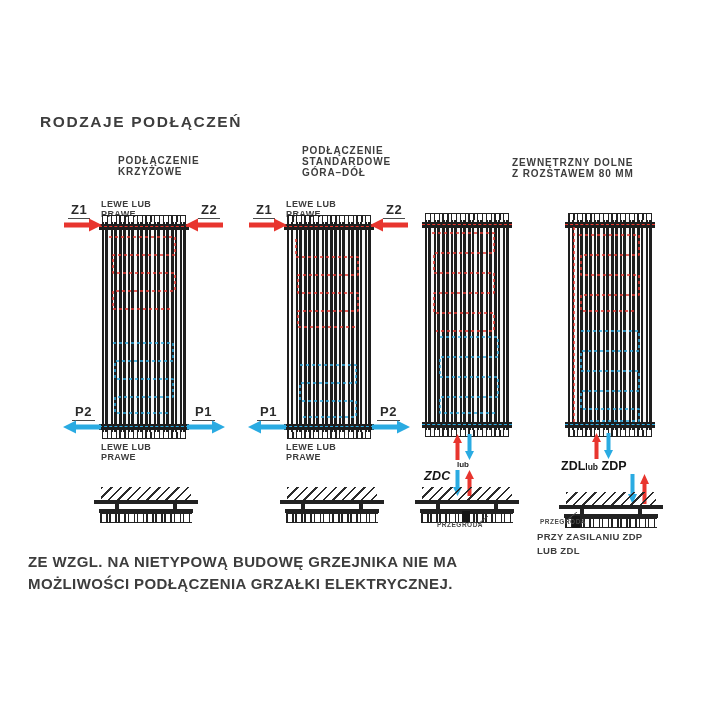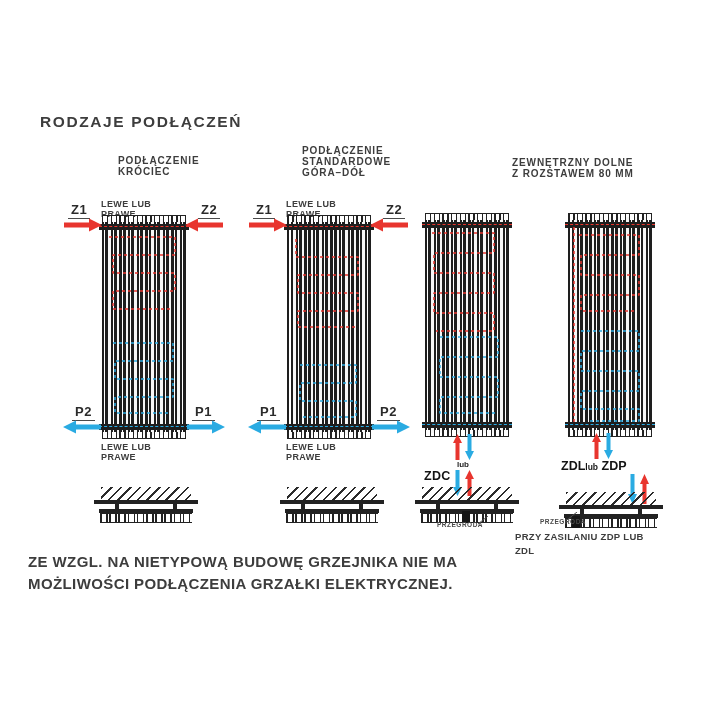--- a/index.html
+++ b/index.html
@@ -3,21 +3,21 @@
 <meta charset="utf-8">
 <style>
   html,body{margin:0;padding:0;background:#fff;}
   .page{position:relative;width:664px;height:720px;background:#fff;overflow:hidden;
         font-family:"Liberation Sans",sans-serif;color:var(--ink,#3d3d3d);}
   .title{position:absolute;font-size:15.5px;font-weight:700;letter-spacing:1.6px;color:var(--ink);}
   .h{position:absolute;font-size:10px;font-weight:700;letter-spacing:0.9px;line-height:11px;color:var(--ink);}
   .lbl{position:absolute;width:86px;text-align:left;font-size:9px;font-weight:700;letter-spacing:0.4px;color:var(--ink);}
   .port{position:absolute;font-size:13px;font-weight:700;color:#2b2b2b;border-bottom:1.5px solid #4a4a4a;padding:0 3px 1px;letter-spacing:0.5px;}
   .lub{position:absolute;font-size:8px;font-weight:700;color:#1d1d1d;text-align:center;}
-  .code{position:absolute;font-size:12.5px;font-weight:800;color:#141414;letter-spacing:0.3px;}
+  .code{position:absolute;font-size:12.5px;font-weight:800;color:#141414;letter-spacing:0.3px;font-style:italic;}
   .coderow{position:absolute;font-size:12.5px;font-weight:800;color:#141414;white-space:nowrap;}
   .coderow .small{font-size:8.5px;font-weight:700;}
   .przeg{position:absolute;font-size:6.5px;font-weight:700;letter-spacing:0.5px;color:#4a4a4a;}
   .note{position:absolute;font-size:9.5px;font-weight:700;line-height:13.5px;letter-spacing:0.3px;color:var(--ink);}
   .footer{position:absolute;font-size:15px;font-weight:700;line-height:22px;letter-spacing:0.4px;color:var(--ink);}
 
   
   .radiator{position:absolute;width:86px;height:224px;}
   .tubes{position:absolute;left:1px;right:1px;top:4px;bottom:4px;
     background:repeating-linear-gradient(90deg,var(--radiator,#1e1e1e) 0 2.3px,#fff 2.3px 3.5px,var(--radiator,#1e1e1e) 3.5px 6.2px,#f7f7f7 6.2px 8.66px);}
@@ -54,21 +54,21 @@
 </style>
 </head>
 <body>
 
 <div class="page">
 
   <div class="title" style="left:40px;top:113px">RODZAJE PODŁĄCZEŃ</div>
 
   <div class="h" style="left:118px;top:155px">
     <div>PODŁĄCZENIE</div>
-    <div>KRÓCIEC</div>
+    <div>KRZYŻOWE</div>
   </div>
   <div class="h" style="left:302px;top:145px">
     <div>PODŁĄCZENIE</div>
     <div>STANDARDOWE</div>
     <div>GÓRA–DÓŁ</div>
   </div>
   <div class="h" style="left:512px;top:157px">
     <div>ZEWNĘTRZNY DOLNE</div>
     <div>Z ROZSTAWEM 80 MM</div>
   </div>
@@ -244,21 +244,21 @@
     <div class="bracket b-r"></div>
     <div class="mbar"></div>
     <div class="mrow"></div>
     <div class="partition" style="left:13px"></div>
   </div>
   <svg class="arr" style="left:566px;top:512px" width="12" height="8">
     <line x1="1" y1="8" x2="11" y2="0" stroke="#4a4a4a" stroke-width="1"></line>
     </svg>
   <div class="przeg" style="left:540px;top:518px">PRZEGRODA</div>
 
-  <div class="note" style="left:515px;top:530px">
+  <div class="note" style="left:537px;top:530px">
     <div>PRZY ZASILANIU ZDP LUB ZDL</div>
   </div>
 
   <div class="footer" style="left:28px;top:551px">
     <div>ZE WZGL. NA NIETYPOWĄ BUDOWĘ GRZEJNIKA NIE MA</div>
     <div>MOŻLIWOŚCI PODŁĄCZENIA GRZAŁKI ELEKTRYCZNEJ.</div>
   </div>
 
 </div>
 

